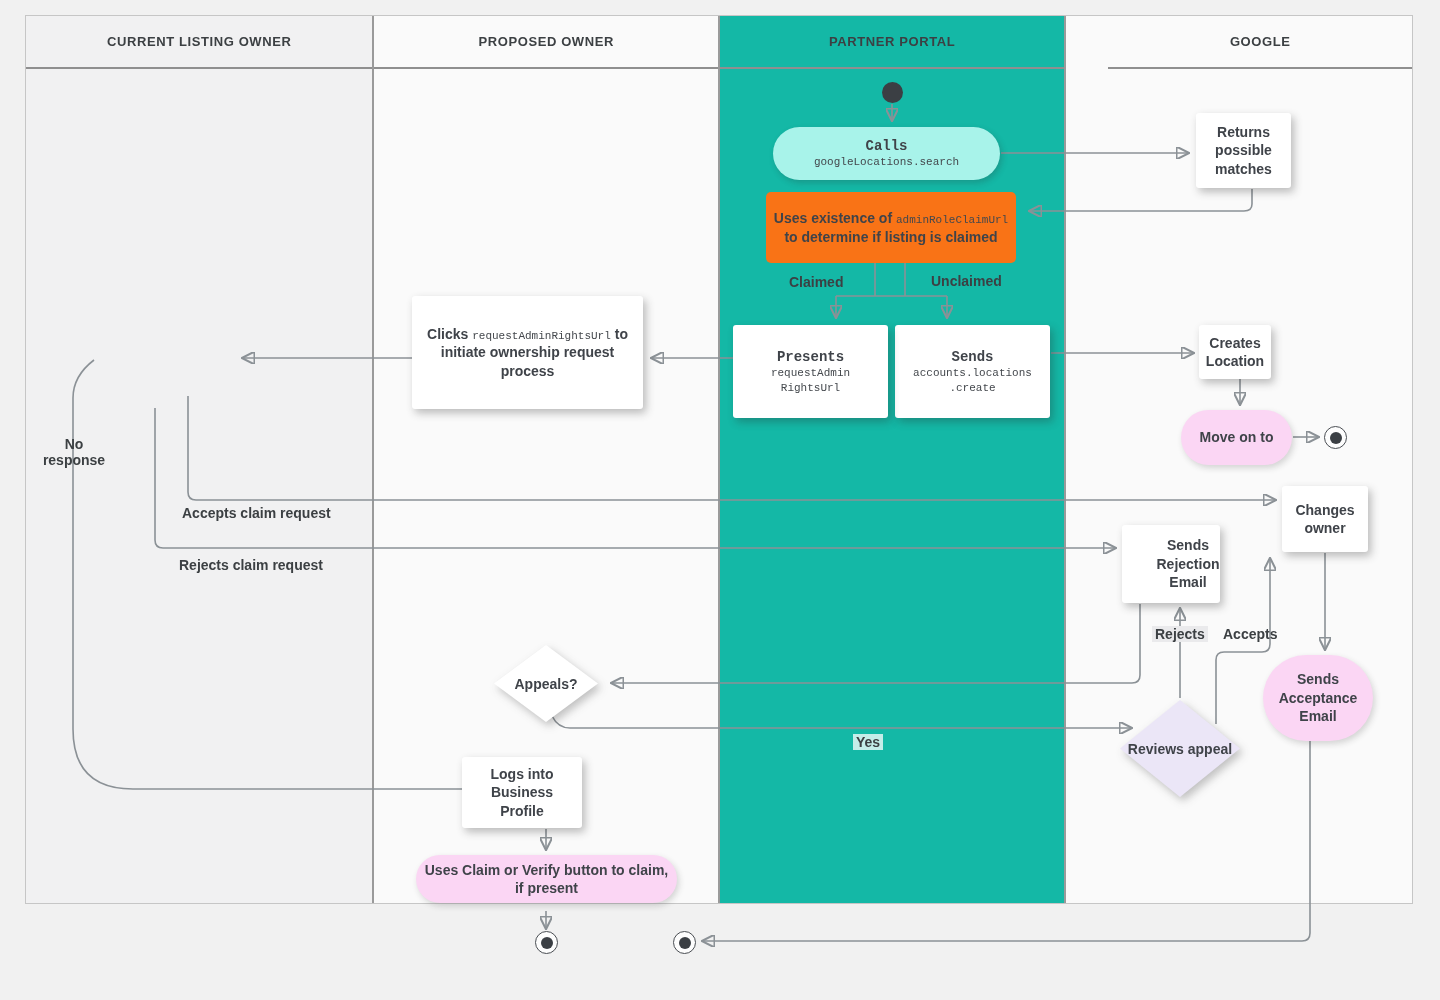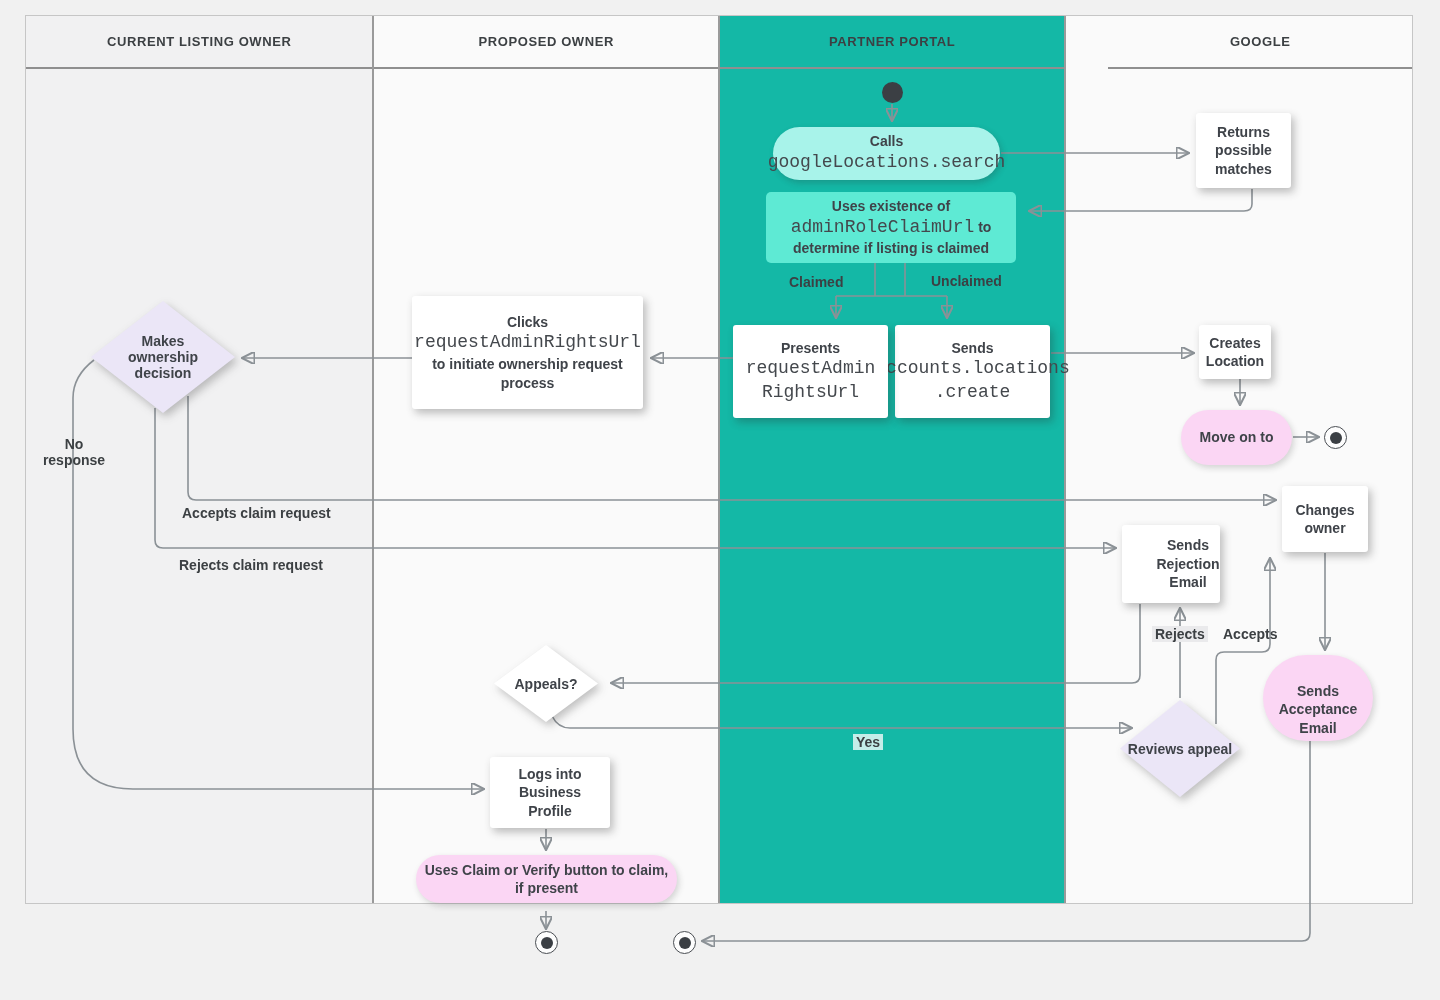--- a/index.html
+++ b/index.html
@@ -28,28 +28,28 @@
 
   
   svg.edges { position:absolute; left:0; top:0; width:1440px; height:1000px; z-index:2; }
   svg.edges path { fill:none; stroke:#8b9196; stroke-width:1.6; }
 
   
   .node { position:absolute; z-index:3; display:flex; flex-direction:column;
           align-items:center; justify-content:center; text-align:center;
           font-size:14px; line-height:1.32; color:#3f4349; padding:4px 6px; }
   .b { font-weight:700; }
-  .blk { display:block; }
-  .code { font-family:"Liberation Mono", monospace; font-size:18px; font-weight:400; color:#44484d; }
+  .blk { display:block;font-family:Liberation Mono, monospace; }
+  .code { font-family:"Liberation Mono", monospace; font-size:11px; font-weight:400; color:#44484d; }
   .box  { background:#ffffff; border-radius:3px; box-shadow:3px 4px 8px rgba(40,40,40,0.30); }
   .pill { border-radius:28px; }
   .cyan   { background:#a8f3ea; box-shadow:2px 3px 6px rgba(40,40,40,0.22); }
-  .purple { background:#5eead4; }
+  .purple { background:#f97316; }
   .pink   { background:#fbd6f4; box-shadow:2px 3px 6px rgba(40,40,40,0.18); }
-  .blob   { border-radius:46px;justify-content:flex-end; }
+  .blob   { border-radius:46px; }
   .flat   { box-shadow:none; border-radius:5px; }
 
   .dia-wrap { position:absolute; z-index:3; filter:drop-shadow(3px 4px 4px rgba(40,40,40,0.28)); }
   .dia { position:absolute; inset:0; clip-path:polygon(50% 0, 100% 50%, 50% 100%, 0 50%); }
   .dia.white { background:#ffffff; }
   .dia.purple { background:#ebe6f7; }
   .dia-label { position:absolute; inset:0; display:flex; align-items:center; justify-content:center;
                text-align:center; font-size:14px; font-weight:700; color:#3f4349; z-index:1; }
 
   .dot-start { position:absolute; z-index:3; width:21px; height:21px; border-radius:50%; background:#3b3f44; }
@@ -175,32 +175,28 @@
     <div><span class="b">Clicks</span>
       <span class="code">requestAdminRightsUrl</span>
       <span class="b">to initiate ownership request process</span></div>
   </div>
 
   <div class="dia-wrap" style="left:494px; top:645px; width:104px; height:77px;">
     <div class="dia white"></div>
     <div class="dia-label">Appeals?</div>
   </div>
 
-  <div class="node box" style="left:490px; top:757px; width:120px; height:71px;">
+  <div class="node box" style="left:462px; top:757px; width:120px; height:71px;">
     <span class="b">Logs into Business Profile</span>
   </div>
 
   <div class="node pill pink" style="left:416px; top:855px; width:261px; height:48px;">
     <span class="b">Uses Claim or Verify button to claim, if present</span>
   </div>
 
-  <div class="dia-wrap" style="left:91px; top:301px; width:144px; height:112px;">
-    <div class="dia purple"></div>
-    <div class="dia-label" style="padding:0 22px;">Makes ownership decision</div>
-  </div>
 
   <div class="elabel" style="left:786px; top:274px;">Claimed</div>
   <div class="elabel" style="left:928px; top:273px;">Unclaimed</div>
   <div class="elabel wrap" style="left:38px; top:436px; width:72px;">No response</div>
   <div class="elabel" style="left:179px; top:505px;">Accepts claim request</div>
   <div class="elabel" style="left:176px; top:557px;">Rejects claim request</div>
   <div class="elabel lite" style="left:853px; top:734px;">Yes</div>
   <div class="elabel shade" style="left:1152px; top:626px;">Rejects</div>
   <div class="elabel" style="left:1220px; top:626px;">Accepts</div>
 

